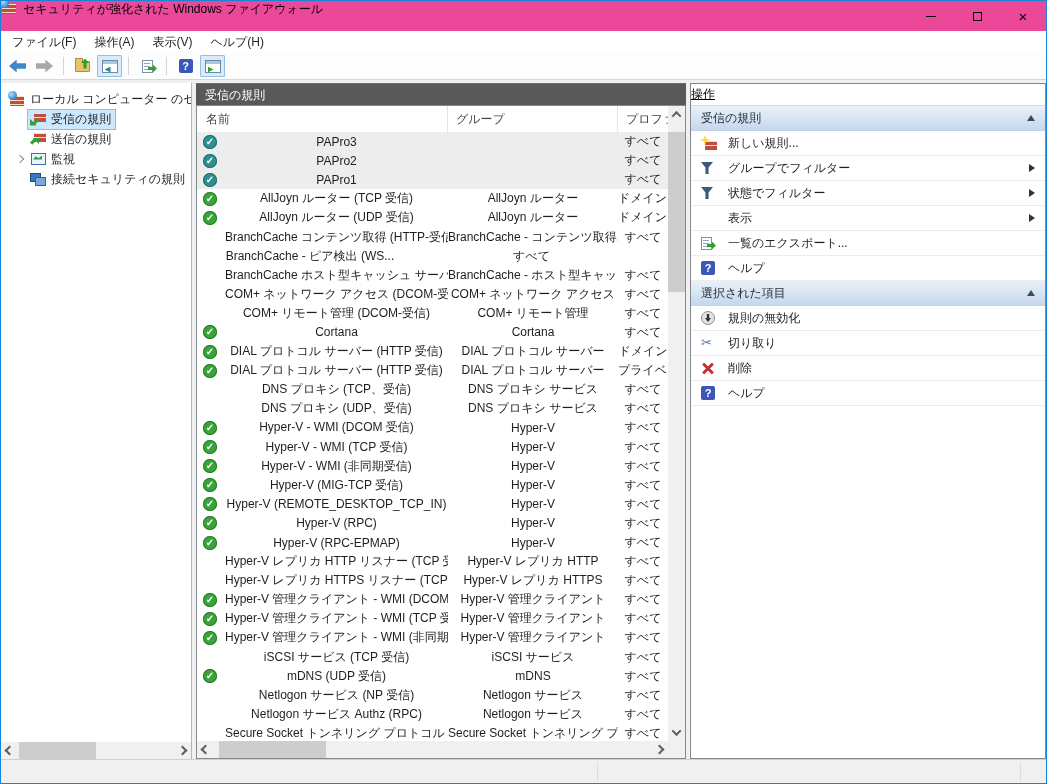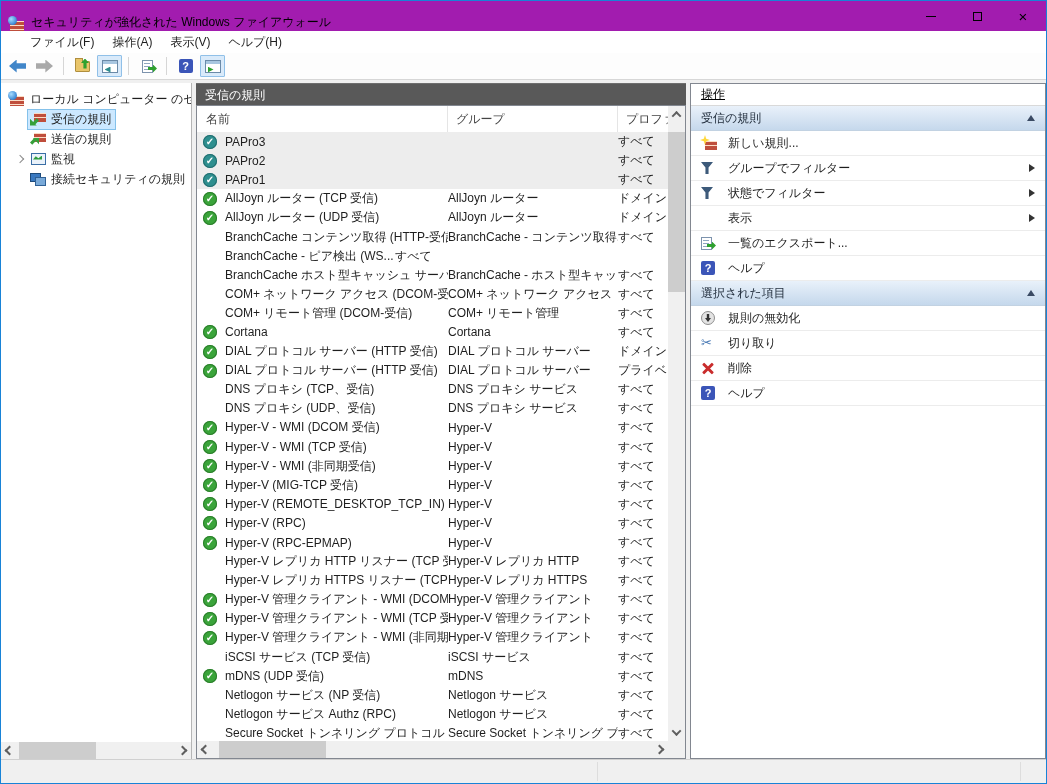--- a/index.html
+++ b/index.html
@@ -3,30 +3,30 @@
 <meta charset="utf-8">
 <style>
   * { box-sizing: border-box; margin: 0; padding: 0; }
   html,body { background:#cfcfcf; }
   body { font-family:"Liberation Sans", sans-serif; font-size:12px; color:#1e1e1e; }
 
   #window { width:1047px; height:784px; border:1px solid #1883d7; background:#fff;
             display:flex; flex-direction:column; position:relative; overflow:hidden; }
 
   
-  .titlebar { height:30px; display:flex; align-items:flex-end; padding-left:8px; background:#a21caf; flex:none; }
+  .titlebar { height:30px; display:flex; align-items:flex-start; background:#ec4899; flex:none; }
   .titlebar .title { margin-left:6px; color:#000; }
   .win-controls { margin-left:auto; display:flex; height:100%; }
   .win-btn { width:46px; height:100%; display:flex; align-items:center; justify-content:center; color:#000; }
   .glyph-min { width:10px; height:1px; background:#000; display:block; }
   .glyph-max { width:9px; height:9px; border:1px solid #000; display:block; }
   .glyph-close { font-size:15px; line-height:1; }
 
   
-  .menubar { height:22px; display:flex; align-items:center; padding-left:20px; background:#fff; flex:none; }
+  .menubar { height:22px; display:flex; align-items:center; padding-left:2px; background:#fff; flex:none; }
   .menu-item { padding:2px 9px; }
 
   
   .toolbar { height:27px; display:flex; align-items:center; padding-left:4px; background:#fdfdfd;
              border-bottom:1px solid #d7d7d7; flex:none; gap:2px; }
   .tb-btn { height:22px; min-width:25px; padding:0 3px; display:flex; align-items:center; justify-content:center;
             border:1px solid transparent; border-radius:1px; background:transparent; }
   .tb-btn.pressed { background:#d9eafa; border-color:#90c0e8; }
   .tb-sep { width:1px; height:18px; background:#d6d6d6; margin:0 4px; }
 
@@ -50,42 +50,42 @@
   .center-title { height:22px; flex:none; background:#595959; color:#fff; line-height:22px; padding-left:9px;
                   border-top:1px solid #6e6e6e; }
   .listbox { flex:1; border:1px solid #828790; background:#fff; position:relative; overflow:hidden; }
   .col-headers { position:absolute; left:0; right:17px; top:0; height:26px; display:flex; align-items:center;
                  background:#fff; color:#444; }
   .colh { height:100%; display:flex; align-items:center; border-right:1px solid #e5e5e5; overflow:hidden; white-space:nowrap; }
   .colh.c1 { width:251px; padding-left:9px; }
   .colh.c2 { width:170px; padding-left:8px; }
   .colh.c3 { flex:1; padding-left:8px; border-right:none; }
   .rows { position:absolute; left:0; right:17px; top:26px; bottom:17px; overflow:hidden; }
-  .rule-row { height:19.1px; display:flex; align-items:center; white-space:nowrap; }
+  .rule-row { height:19.1px; display:flex; align-items:center; white-space:nowrap;text-align:center; }
   .rule-row.sel { background:#ededed; }
   .cell-icon { width:28px; flex:none; padding-left:6px; display:flex; align-items:center; }
   .cell-name { width:223px; flex:none; overflow:hidden; }
   .cell-group { width:170px; flex:none; overflow:hidden; }
   .cell-profile { flex:1; overflow:hidden; }
 
   
   .vscroll { position:absolute; top:0; right:0; bottom:17px; width:17px; background:#f0f0f0;
              display:flex; flex-direction:column; }
   .hscroll { position:absolute; left:0; right:17px; bottom:0; height:17px; background:#f0f0f0;
              display:flex; }
   .tree-pane .hscroll { right:0; }
   .sb-btn { width:17px; height:17px; flex:none; display:flex; align-items:center; justify-content:center; background:#f0f0f0; }
   .sb-track { flex:1; position:relative; }
   .sb-thumb-v { position:absolute; left:0; width:17px; background:#cdcdcd; }
   .sb-thumb-h { position:absolute; top:0; height:17px; background:#cdcdcd; }
   .corner { position:absolute; right:0; bottom:0; width:17px; height:17px; background:#f0f0f0; }
 
   
   .actions-pane { flex:1; background:#fff; border:1px solid #828790; display:flex; flex-direction:column; overflow:hidden; }
-  .ops-title { height:22px; flex:none; line-height:21px; padding-left:10px; border-bottom:1px solid #d9d9d9; color:#000;text-decoration:underline; }
+  .ops-title { height:22px; flex:none; line-height:21px; border-bottom:1px solid #d9d9d9; color:#000;text-decoration:underline; }
   .section-header { height:25px; flex:none; display:flex; align-items:center; padding:0 10px;
                     background:linear-gradient(#e9f1fa,#c5d8ec); border-bottom:1px solid #c2d2e2; color:#24303f; }
   .section-header .lbl { flex:1; }
   .action-item { height:25px; flex:none; display:flex; align-items:center; padding:12px 10px; border-bottom:1px solid #ececec; }
   .action-item .a-ic { width:18px; flex:none; display:flex; align-items:center; }
   .action-item .lbl { margin-left:9px; }
   .action-item .sub { margin-left:auto; }
 
   
   .statusbar { height:24px; flex:none; background:#f0f0f0; border-top:1px solid #d0d0d0; position:relative; }

